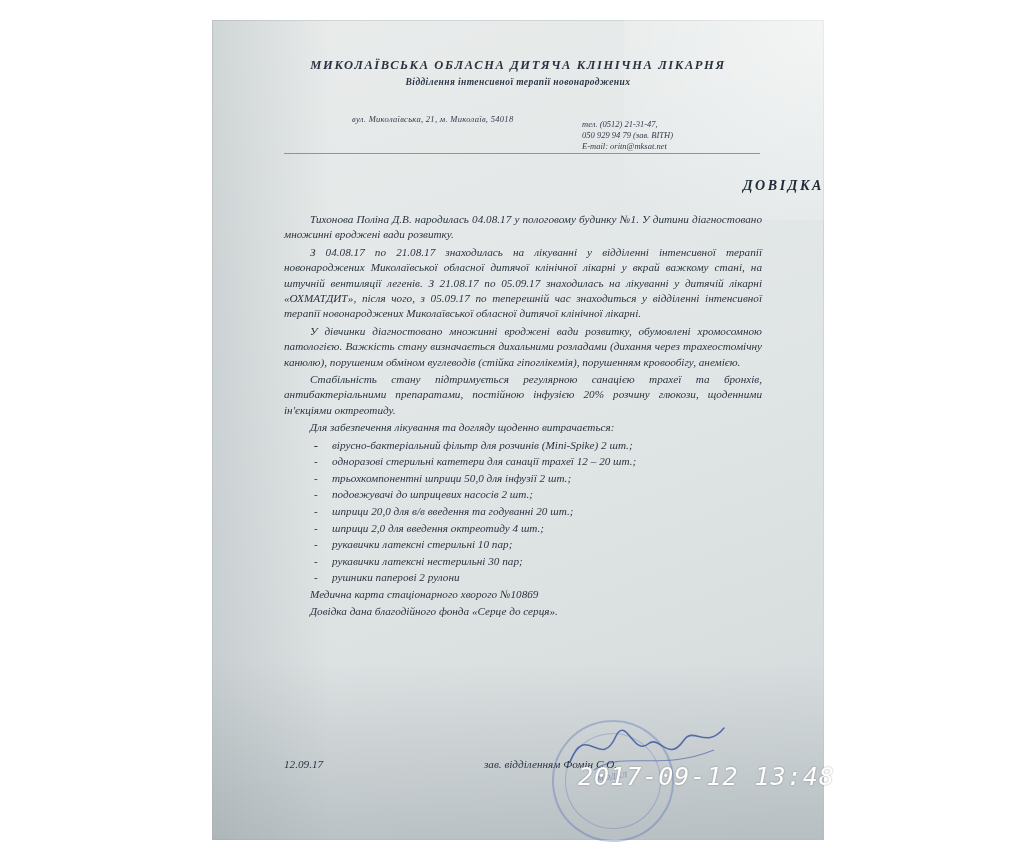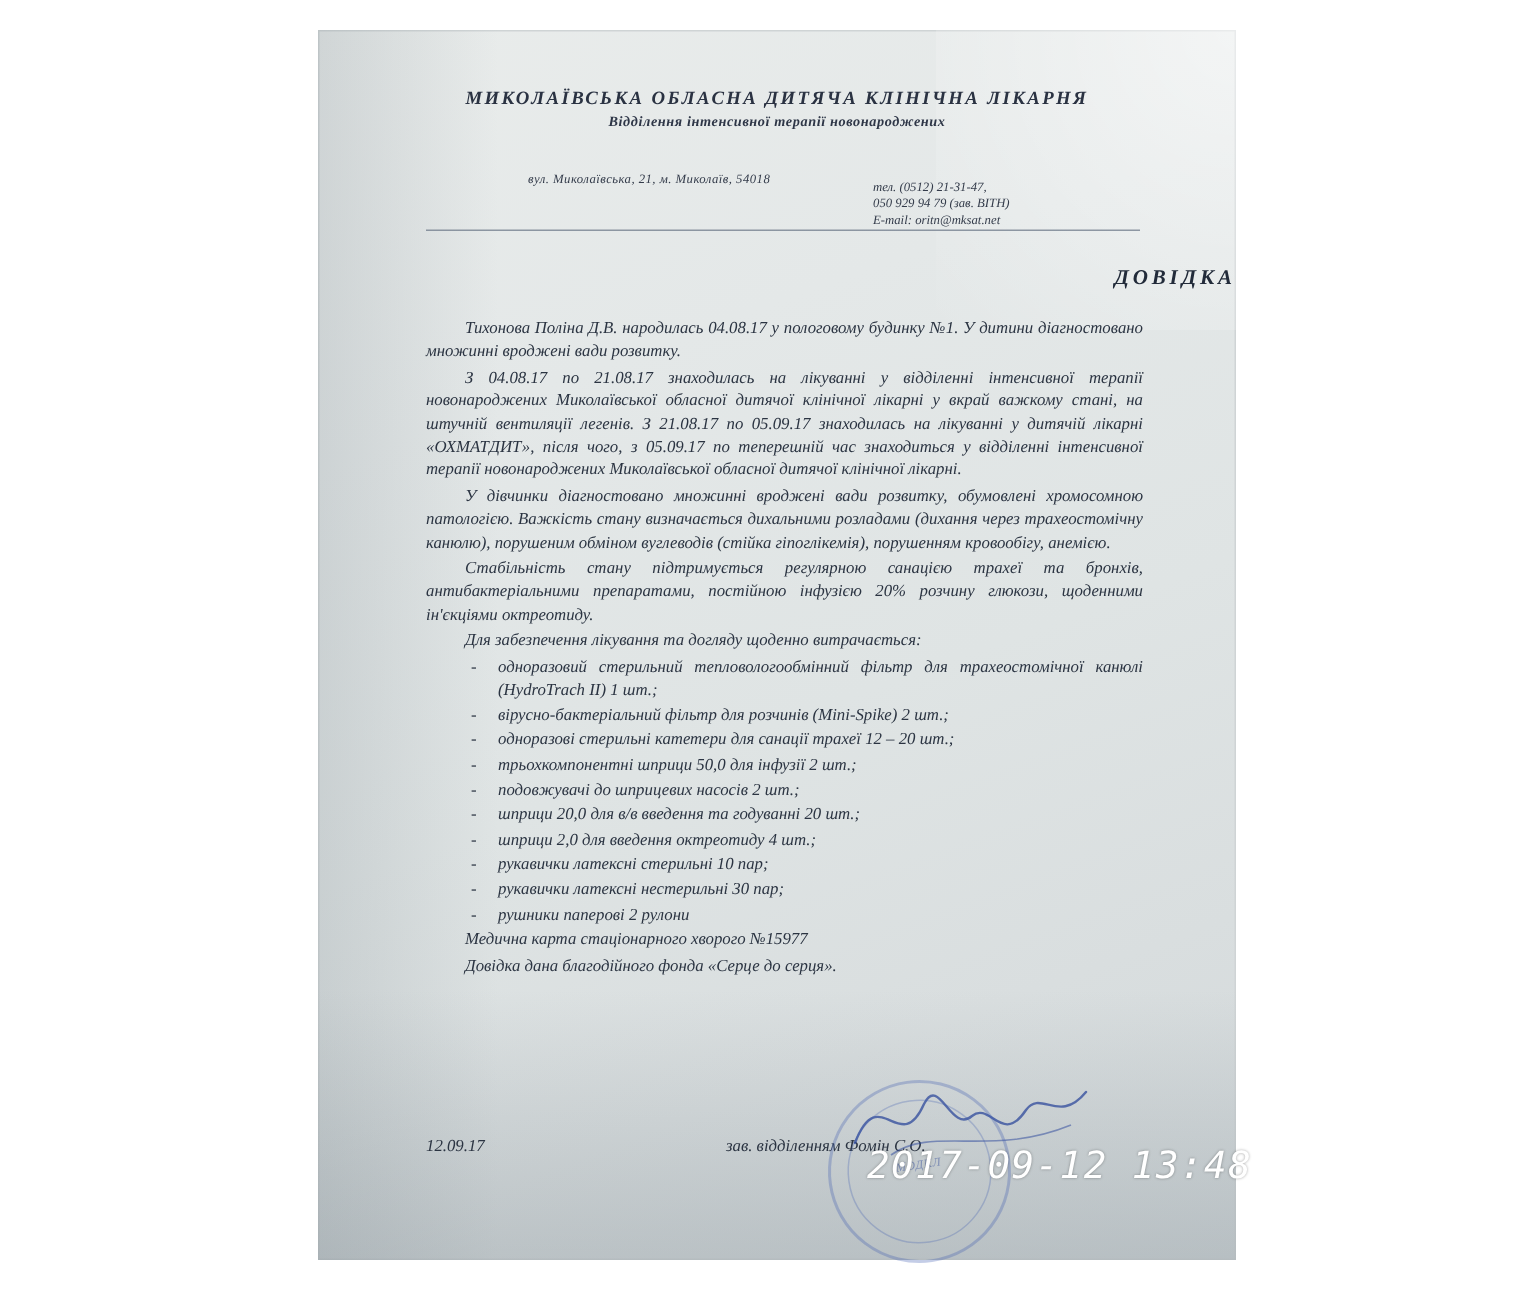--- a/index.html
+++ b/index.html
@@ -254,33 +254,33 @@
     <div class="doc-title">ДОВІДКА</div>
 
     <div class="content">
       <p>Тихонова Поліна  Д.В. народилась 04.08.17 у пологовому будинку №1. У дитини діагностовано множинні вроджені вади розвитку.</p>
       <p>З 04.08.17 по 21.08.17 знаходилась на лікуванні у відділенні інтенсивної терапії новонароджених Миколаївської обласної дитячої клінічної лікарні у вкрай важкому стані, на штучній вентиляції легенів. З 21.08.17 по 05.09.17 знаходилась на лікуванні у дитячій лікарні «ОХМАТДИТ», після чого, з 05.09.17 по теперешній час знаходиться у відділенні інтенсивної терапії новонароджених Миколаївської обласної дитячої клінічної лікарні.</p>
       <p>У дівчинки діагностовано множинні вроджені вади розвитку, обумовлені хромосомною патологією. Важкість стану визначається дихальними розладами (дихання через трахеостомічну канюлю), порушеним обміном вуглеводів (стійка гіпоглікемія), порушенням кровообігу, анемією.</p>
       <p>Стабільність стану підтримується регулярною санацією трахеї та бронхів, антибактеріальними препаратами, постійною інфузією 20% розчину глюкози, щоденними ін'єкціями октреотиду.</p>
       <p>Для забезпечення лікування та догляду щоденно витрачається:</p>
 
       <ul class="list">
-        <li><span class="dash">-</span><span>одноразовий стерильний тепловологообмінний фільтр для трахеостомічної канюлі (HydroTrach II) 1 шт.;</span></li>
+        <li><span class="dash">-</span></li>
         <li><span class="dash">-</span><span>вірусно-бактеріальний фільтр для розчинів (Mini-Spike) 2 шт.;</span></li>
         <li><span class="dash">-</span><span>одноразові стерильні катетери для санації трахеї 12 – 20 шт.;</span></li>
         <li><span class="dash">-</span><span>трьохкомпонентні шприци 50,0 для інфузії 2 шт.;</span></li>
         <li><span class="dash">-</span><span>подовжувачі до шприцевих насосів 2 шт.;</span></li>
         <li><span class="dash">-</span><span>шприци 20,0 для в/в введення та годуванні 20 шт.;</span></li>
         <li><span class="dash">-</span><span>шприци 2,0 для введення октреотиду 4 шт.;</span></li>
         <li><span class="dash">-</span><span>рукавички латексні стерильні 10 пар;</span></li>
         <li><span class="dash">-</span><span>рукавички латексні нестерильні 30 пар;</span></li>
         <li><span class="dash">-</span><span>рушники паперові 2 рулони</span></li>
       </ul>
 
-      <p class="spaced">Медична карта стаціонарного хворого №15977</p>
+      <p class="spaced">Медична карта стаціонарного хворого №10869</p>
       <p class="spaced">Довідка дана благодійного фонда «Серце до серця».</p>
     </div>
 
     <div class="footer-line">
       <span class="footer-date">12.09.17</span>
       <span class="footer-sign">зав. відділенням          Фомін С.О.</span>
     </div>
 
     <svg class="signature" viewBox="0 0 170 70">
       <path d="M6 52 C 22 10, 36 62, 52 26 C 62 6, 70 46, 84 34 C 96 24, 104 54, 120 30 C 130 16, 142 40, 160 18" fill="none" stroke="#2f4a9c" stroke-width="1.6" stroke-linecap="round"></path>

